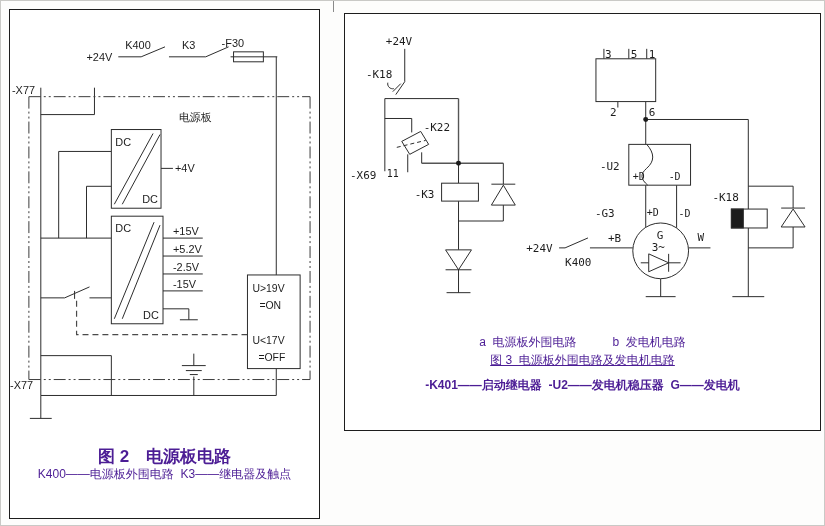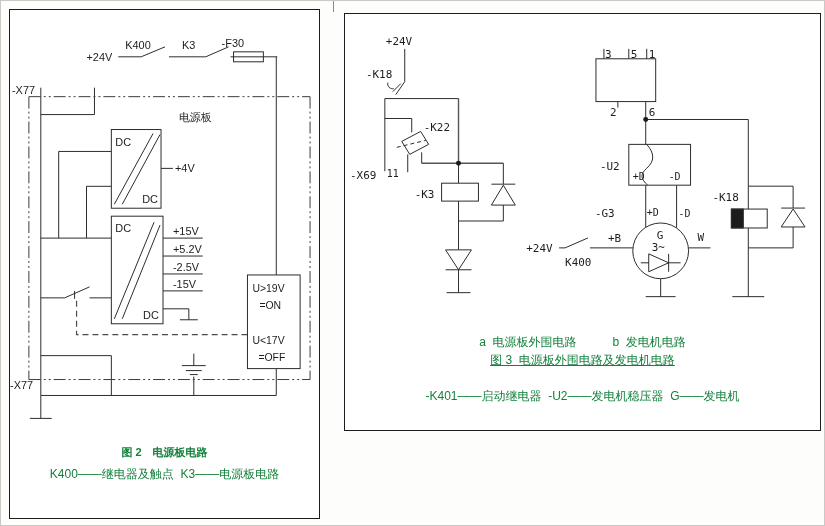--- a/index.html
+++ b/index.html
@@ -25,23 +25,23 @@
   
   text{fill:#1c1c1c;}
   .lbl{font-family:"Liberation Sans",sans-serif;font-size:11px;}
   .lblcjk{font-family:"Liberation Sans",sans-serif;font-size:11px;}
   .ubox{font-family:"Liberation Sans",sans-serif;font-size:10.5px;}
   .mono{font-family:"DejaVu Sans Mono",monospace;font-size:11px;}
   .monosm{font-family:"DejaVu Sans Mono",monospace;font-size:10px;}
   
   .cap{
     position:absolute;left:0;width:100%;text-align:center;
-    white-space:pre;color:#15803d;
-  }
-  .cap-title{font-size:11px;font-weight:bold;text-align:center;}
+    white-space:pre;color:#4c1d95;
+  }
+  .cap-title{font-size:17px;font-weight:bold;text-align:center;}
   .cap-line{font-size:12px;}
 </style>
 </head>
 <body>
 
 <div class="page">
   <div class="divider"></div>
 
   <div class="panel" id="panel-left">
     <svg viewBox="8 8 311 510" preserveAspectRatio="none">
@@ -144,21 +144,21 @@
       <text class="lbl" x="172" y="270">-2.5V</text>
       <text class="lbl" x="172" y="287">-15V</text>
 
       <text class="ubox" x="252" y="291">U&gt;19V</text>
       <text class="ubox" x="259" y="308">=ON</text>
       <text class="ubox" x="252" y="343">U&lt;17V</text>
       <text class="ubox" x="258" y="360">=OFF</text>
     </svg>
 
     <div class="cap cap-title" style="top:435px;">图 2　电源板电路</div>
-    <div class="cap cap-line" style="top:456px;">K400——继电器及触点  K3——电源板电路</div>
+    <div class="cap cap-line" style="top:456px;">K400——电源板外围电路  K3——继电器及触点</div>
   </div>
 
   <div class="panel" id="panel-right">
     <svg viewBox="343 12 477 418" preserveAspectRatio="none">
 
       <g stroke="#2b2b2b" stroke-width="1" fill="none">
 
         <path d="M403,47 V80"></path>
         <path d="M403,80 L394,93"></path>
         <path d="M386,81 a5,5 0 0 0 6,6"></path>
@@ -284,15 +284,15 @@
 
       <text class="mono" x="525" y="251">+24V</text>
       <text class="mono" x="564" y="265">K400</text>
       <text class="mono" x="607" y="241">+B</text>
       <text class="mono" x="697" y="240">W</text>
       <text class="mono" x="712" y="200">-K18</text>
     </svg>
 
     <div class="cap cap-line" style="top:320px;">a  电源板外围电路　　　b  发电机电路</div>
     <div class="cap cap-line" style="top:338px;text-decoration:underline;">图 3  电源板外围电路及发电机电路</div>
-    <div class="cap cap-line" style="top:374px;">-K401——启动继电器  -U2——发电机稳压器  G——发电机</div>
+    <div class="cap cap-line" style="top:363px;font-weight:bold;">-K401——启动继电器  -U2——发电机稳压器  G——发电机</div>
   </div>
 </div>
 
 </body></html>

